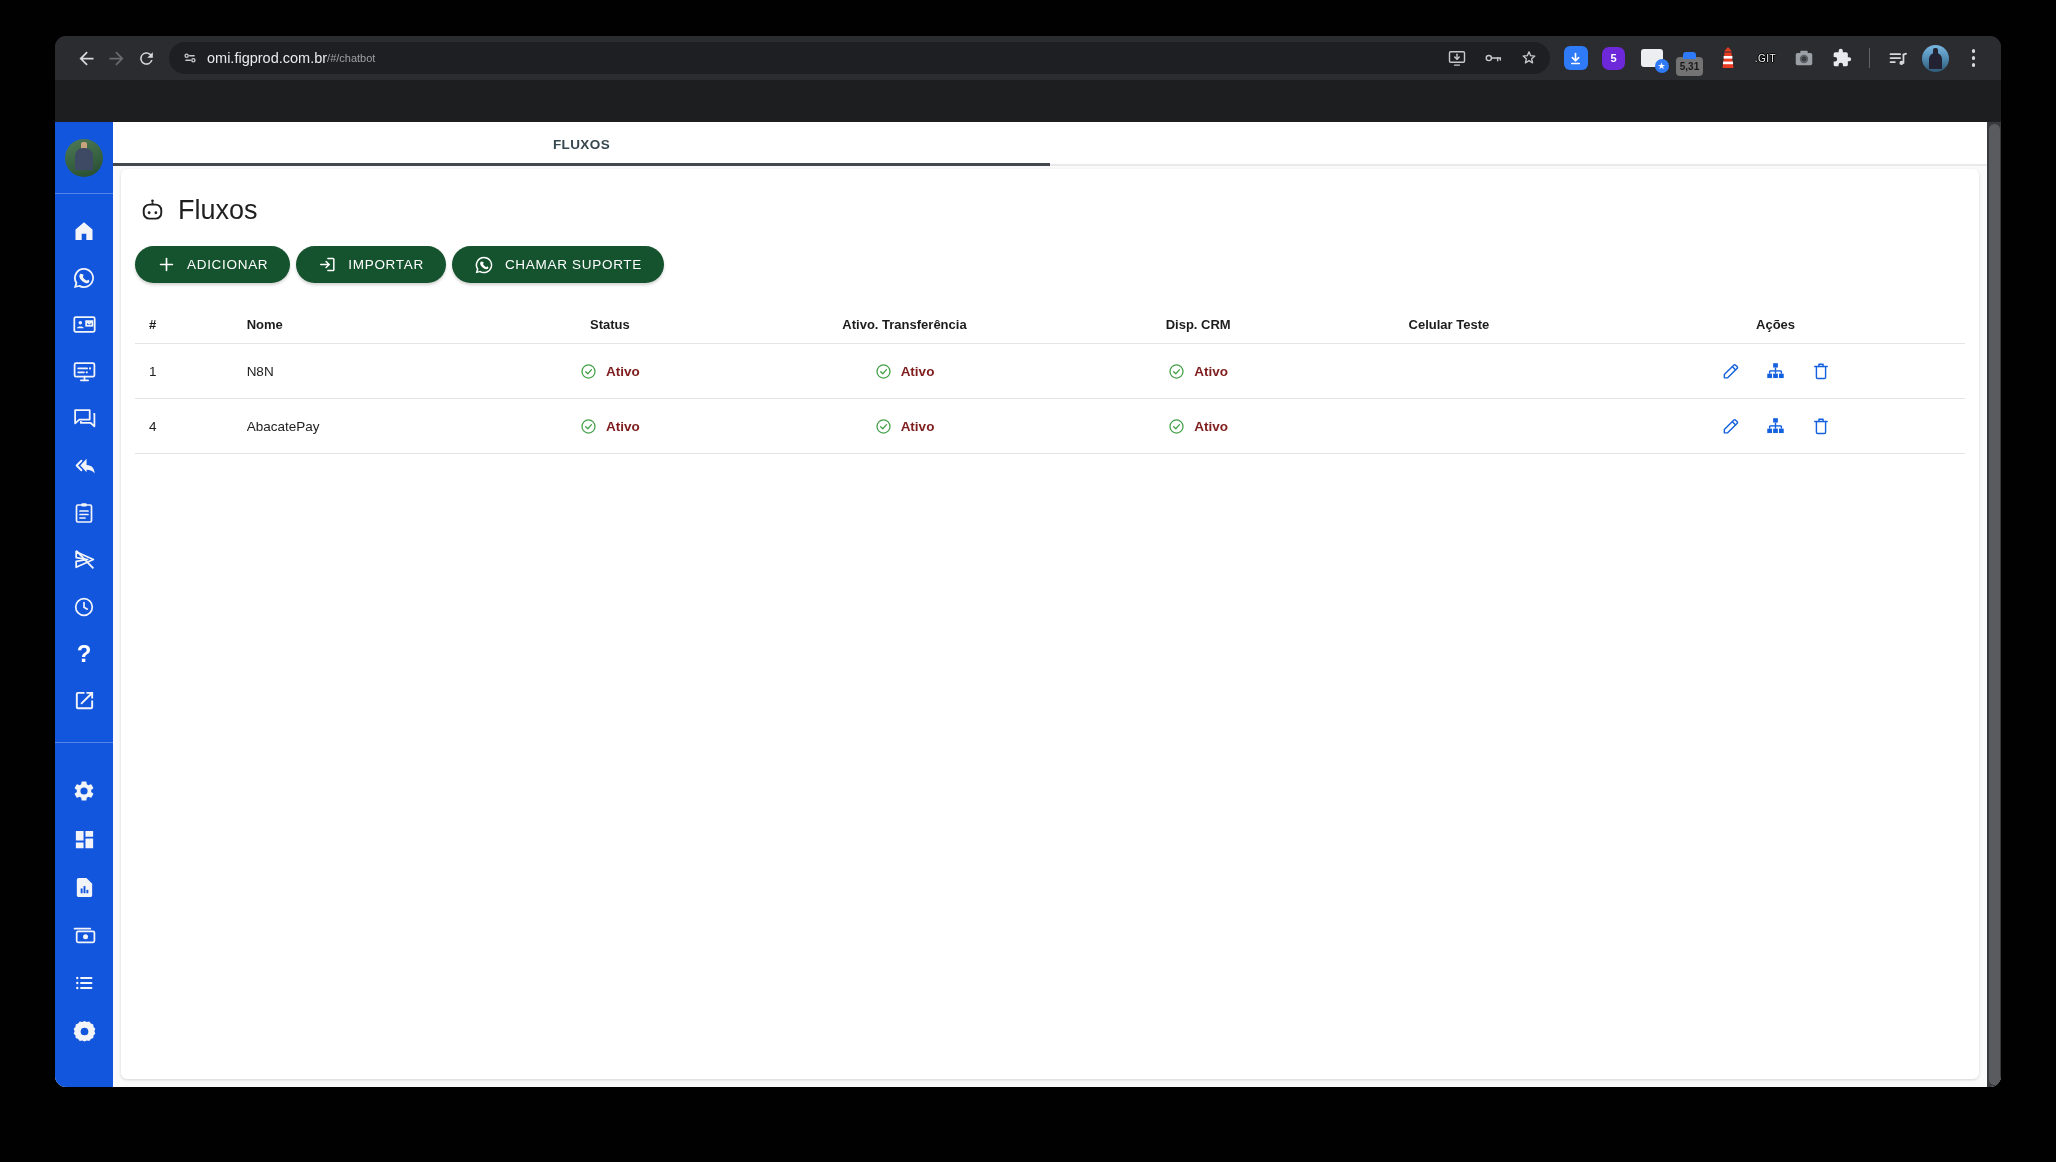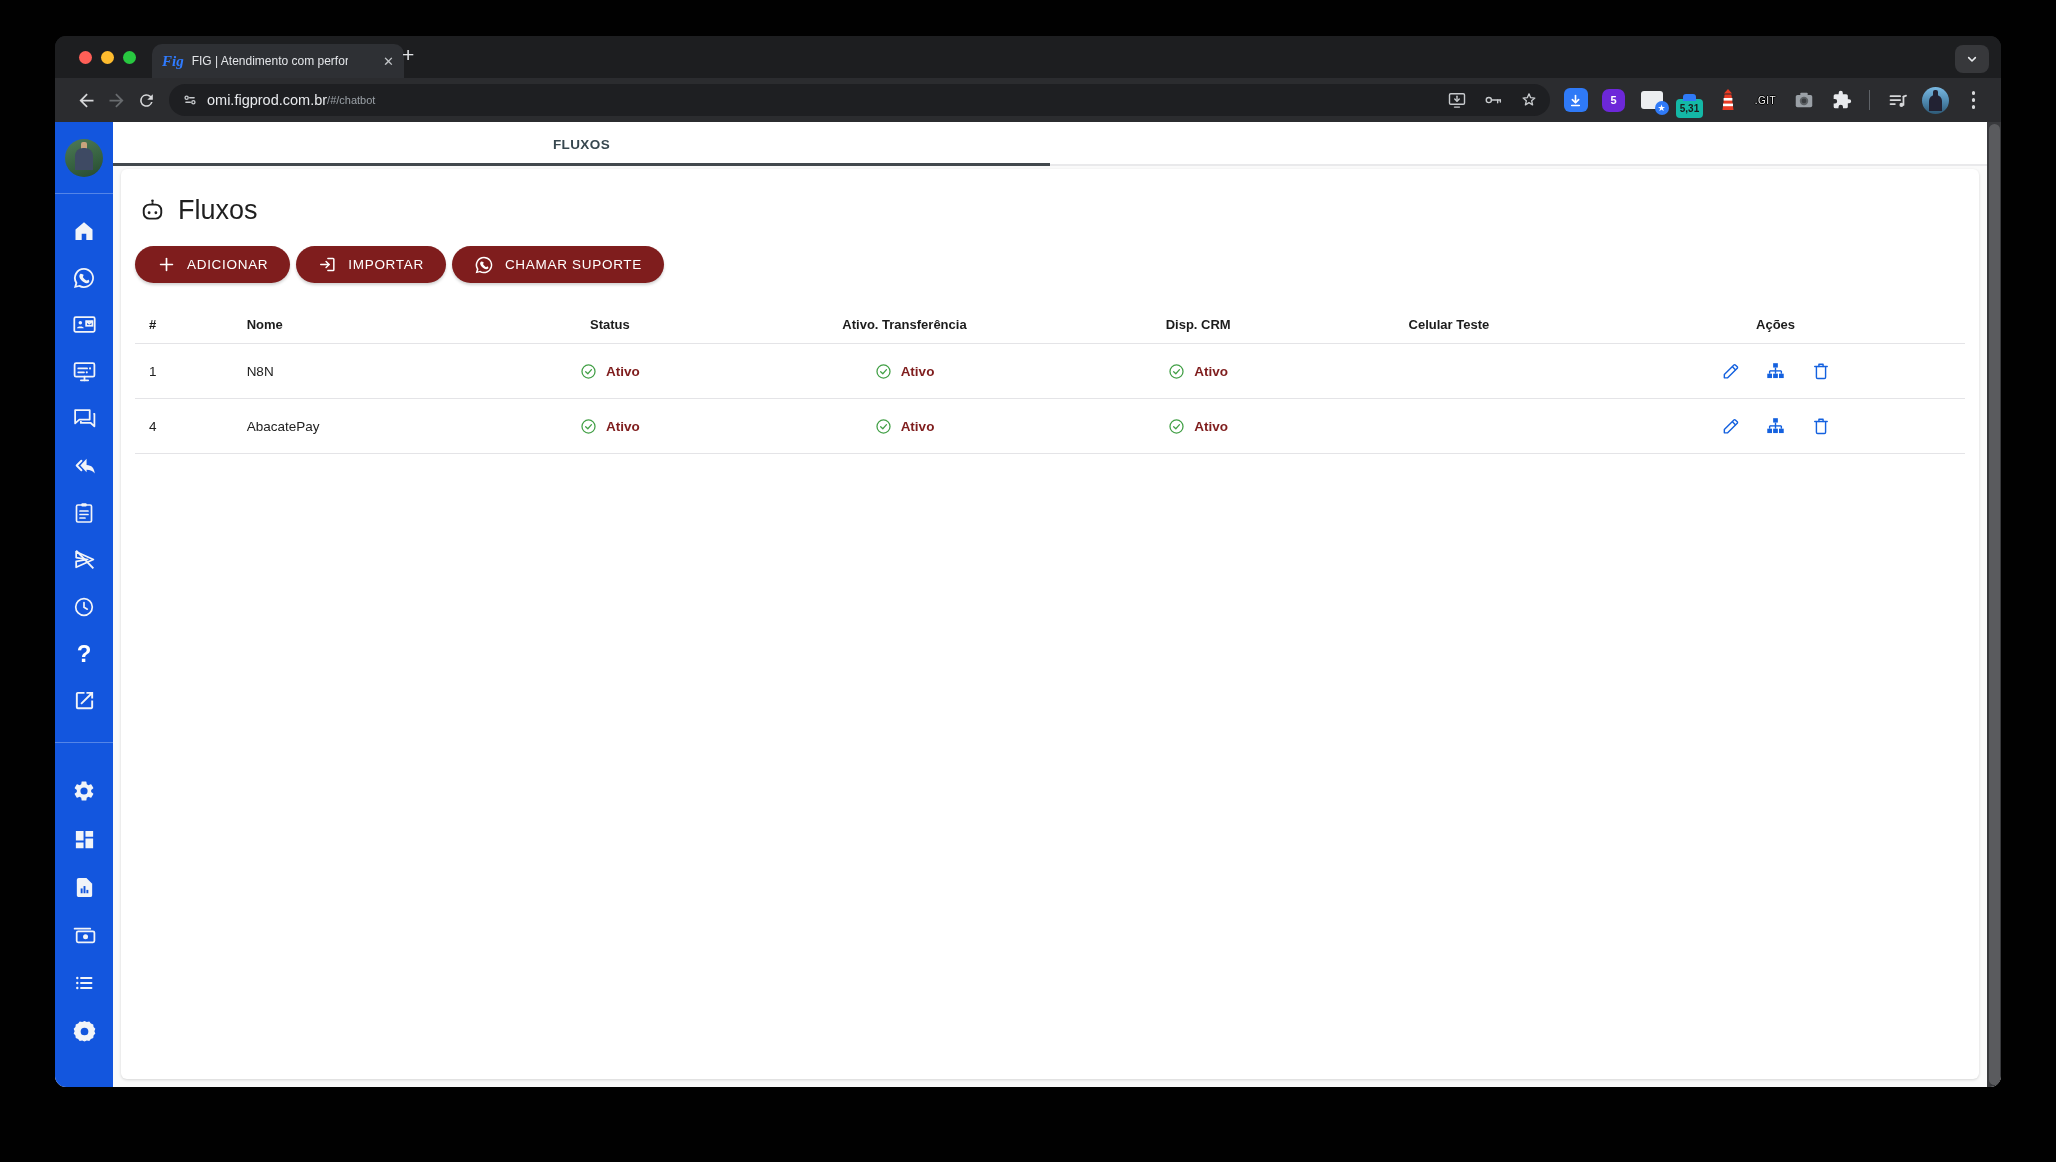--- a/index.html
+++ b/index.html
@@ -25,21 +25,21 @@
   .omnibox{flex:1;height:32px;margin:0 12px 0 8px;border-radius:16px;background:#1e1f22;
     display:flex;align-items:center;padding:0 6px 0 12px;min-width:0;}
   .ombx-host{color:#e8eaed;font-size:14.5px;margin-left:8px;}
   .ombx-path{color:#9aa0a6;font-size:11px;}
   .ombx-right{margin-left:auto;display:flex;align-items:center;gap:6px;}
   .ext-row{display:flex;align-items:center;gap:11px;flex:none;}
   .ext{width:27px;height:27px;display:flex;align-items:center;justify-content:center;flex:none;}
   .badge-dl{width:24px;height:24px;border-radius:6px;background:#2f7af7;display:flex;align-items:center;justify-content:center;}
   .badge-ten{width:23px;height:23px;border-radius:7px;background:#6d28d9;color:#fff;font-size:11px;font-weight:bold;
     display:flex;align-items:center;justify-content:center;}
-  .badge-price{position:relative;width:27px;height:19px;border-radius:4px;background:#14b8a6;color:#1a1a1a;
+  .badge-price{position:relative;width:27px;height:19px;border-radius:4px;background:#737373;color:#1a1a1a;
     font-size:10px;font-weight:bold;display:flex;align-items:center;justify-content:center;margin-top:16px;}
   .badge-price:before{content:"";position:absolute;top:-5px;left:7px;width:13px;height:7px;border-radius:3px 3px 0 0;background:#2f7af7;}
   .git-label{color:#f2f2f2;font-size:10px;font-weight:normal;letter-spacing:.5px;
     text-shadow:-1px 0 #000,1px 0 #000,0 -1px #000,0 1px #000;}
   .winstar{position:relative;width:22px;height:18px;background:#eceef0;border-radius:3px;}
   .winstar:after{content:"★";position:absolute;right:-6px;bottom:-6px;width:14px;height:14px;border-radius:50%;
     background:#2f7af7;color:#fff;font-size:9px;line-height:14px;text-align:center;}
   .sep{width:1px;height:20px;background:#5f6368;margin:0 3px;}
   .avatar-tb{width:27px;height:27px;border-radius:50%;background:linear-gradient(180deg,#79b8e2 0%,#4d87ae 55%,#2e5a77 100%);
     position:relative;overflow:hidden;}
@@ -67,21 +67,21 @@
   .mui-tabs{height:44px;background:#fff;display:flex;position:relative;}
   .mui-tab{width:50%;display:flex;align-items:center;justify-content:center;font-size:13.5px;
     font-weight:bold;letter-spacing:.4px;cursor:default;}
   .mui-tab.active{color:#37474f;} .mui-tab.idle{color:#5f6368;font-weight:normal;}
   .tabs-underline{position:absolute;left:0;right:0;bottom:0;height:2px;background:#e9e9eb;}
   .indicator{position:absolute;left:0;bottom:0;width:50%;height:3px;background:#42484d;z-index:2;}
   .paper{position:absolute;left:8px;right:8px;top:47px;bottom:8px;background:#fff;border-radius:6px;
     box-shadow:0 1px 3px rgba(0,0,0,.15);padding:0 14px;overflow:hidden;}
   .page-title{display:flex;align-items:center;gap:12px;padding:26px 4px 0 4px;font-size:27px;font-weight:500;color:#1f1f1f;}
   .btn-row{display:flex;gap:6px;margin-top:20px;padding-left:0;}
-  .btn{height:37px;border-radius:19px;background:#7f1d1d;color:#fff;display:inline-flex;align-items:center;
+  .btn{height:37px;border-radius:19px;background:#14532d;color:#fff;display:inline-flex;align-items:center;
     gap:11px;padding:0 22px;font-size:13.5px;font-weight:500;letter-spacing:.7px;border:none;cursor:default;
     box-shadow:0 2px 3px rgba(0,0,0,.18);}
   
   .table{margin-top:22px;}
   .thead{display:flex;align-items:center;height:38px;border-bottom:1px solid #e4e4e7;
     font-size:13px;font-weight:bold;color:#1c1c1c;}
   .trow{display:flex;align-items:center;height:54px;border-bottom:1px solid #e4e4e7;font-size:13.5px;color:#222;}
   .c1{width:6.1%;padding-left:14px;box-sizing:border-box;}
   .c2{width:13.6%;}
   .c3{width:12.5%;display:flex;justify-content:center;}
@@ -94,38 +94,20 @@
   .act{width:22px;height:22px;display:flex;align-items:center;justify-content:center;cursor:default;}
   
   .scrollbar{width:14px;flex:none;background:#393a3d;position:relative;}
   .scroll-thumb{position:absolute;left:1.5px;right:1.5px;top:2px;bottom:2px;border-radius:6px;background:#5a5b5e;}
 </style>
 </head>
 <body>
 
 <div class="window">
 
-  <div class="tabstrip">
-    <div class="traffic">
-      <span class="tl r"></span>
-      <span class="tl y"></span>
-      <span class="tl g"></span>
-    </div>
-    <div class="tab">
-      <span class="fav">Fig</span>
-      <span class="tab-title">FIG | Atendimento com perfor</span>
-      <span class="tab-close">✕</span>
-    </div>
-    <span class="newtab">+</span>
-    <div class="tabsearch">
-      <svg width="16" height="16" viewBox="0 0 24 24" fill="none" stroke="#e8eaed" stroke-width="2.4" stroke-linecap="round" stroke-linejoin="round">
-          <polyline points="7,10 12,15 17,10"></polyline>
-        </svg>
-    </div>
-  </div>
 
   <div class="toolbar">
     <span class="nav-ic">
       <svg width="21" height="21" viewBox="0 0 24 24" fill="#d7d8da">
           <path d="M20 11H7.8l5.6-5.6L12 4l-8 8 8 8 1.4-1.4L7.8 13H20v-2z"></path>
         </svg>
     </span>
     <span class="nav-ic">
       <svg width="21" height="21" viewBox="0 0 24 24" fill="#686b6e">
           <path d="M4 13h12.2l-5.6 5.6L12 20l8-8-8-8-1.4 1.4L16.2 11H4v2z"></path>

